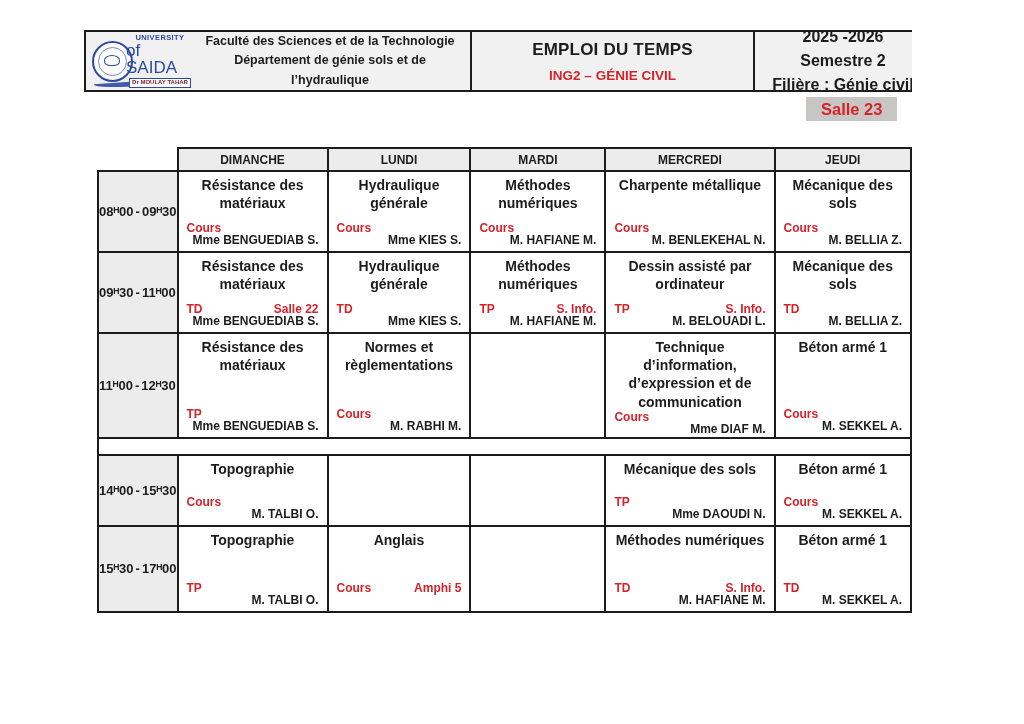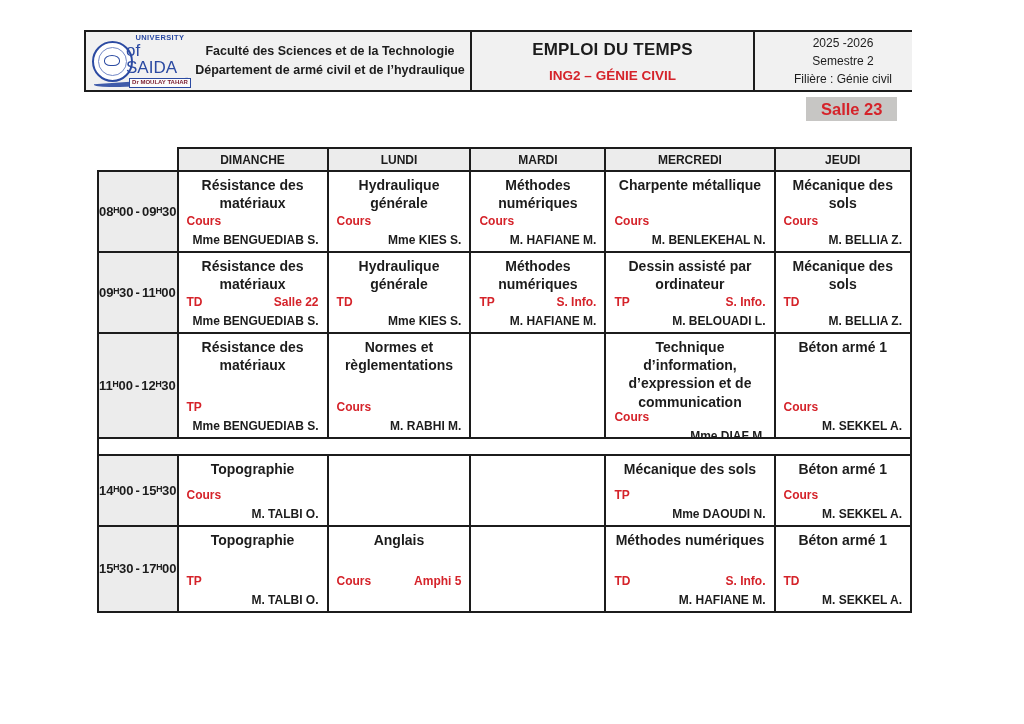--- a/index.html
+++ b/index.html
@@ -21,21 +21,21 @@
     border:2px solid var(--ink);background:var(--headbg);
     display:flex;box-sizing:border-box;
   }
   .hcell{box-sizing:border-box;height:100%;display:flex;flex-direction:column;justify-content:center;}
   .hc-left{width:384px;flex-direction:row;align-items:center;padding-left:6px;}
   .hc-mid{width:283px;border-left:2px solid var(--ink);text-align:center;}
   .hc-right{flex:1;border-left:2px solid var(--ink);text-align:center;}
   .fac-lines{flex:1;text-align:center;font-weight:bold;font-size:12.5px;line-height:1.55;padding-right:4px;}
   .h-title{font-weight:bold;font-size:17px;letter-spacing:.2px;}
   .h-sub{font-weight:bold;font-size:13.5px;color:var(--red);margin-top:8px;}
-  .h-right-line{font-weight:normal;font-size:12px;line-height:1.5;}
+  .h-right-line{font-weight:bold;font-size:16px;line-height:1.5;}
 
   
   .logo{width:102px;flex:none;display:flex;align-items:center;position:relative;height:100%;}
   .logo-emblem{width:37px;height:37px;border-radius:50%;border:2px solid var(--blue);background:#fff;position:relative;flex:none;}
   .logo-emblem::before{content:"";position:absolute;inset:4px;border:1px solid #7388c6;border-radius:50%;}
   .logo-emblem::after{content:"";position:absolute;left:10px;top:12px;width:14px;height:9px;border:1px solid var(--blue);border-radius:50% 50% 40% 40%;}
   .logo-text{margin-left:-7px;position:relative;z-index:2;display:flex;flex-direction:column;align-items:center;}
   .logo-l1{font-size:7.5px;font-weight:bold;color:var(--blue);letter-spacing:.4px;line-height:1;}
   .logo-l2{font-size:17px;font-weight:normal;color:var(--blue);line-height:1.05;}
   .logo-l3{font-size:6px;font-weight:bold;color:#7d2033;border:1px solid var(--blue);background:#fcfcfc;padding:0 2px;margin-top:1px;line-height:1.3;white-space:nowrap;}
@@ -53,21 +53,21 @@
   .tt td{border:2px solid var(--ink);padding:0;vertical-align:top;overflow:hidden;}
   td.ghost{border:none;background:transparent;}
   td.day-h{background:var(--cellbg);text-align:center;font-weight:bold;font-size:12px;vertical-align:middle;height:21px;}
   td.time-c{background:var(--cellbg);text-align:center;font-weight:bold;font-size:13px;vertical-align:middle;}
   .time-in{display:flex;flex-direction:row;gap:2px;line-height:1.2;}
   td.break-c{height:15px;background:#fff;}
 
   .course{box-sizing:border-box;display:flex;flex-direction:column;padding:4px 8px 3px;height:100%;}
   .c-title{flex:1;text-align:center;font-weight:bold;font-size:14px;line-height:1.3;}
   .c-mid{display:flex;justify-content:space-between;color:var(--red);font-weight:bold;font-size:12px;line-height:1;}
-  .c-teacher{text-align:right;font-weight:bold;font-size:12px;margin-top:7px;min-height:14px;line-height:1.1;}
+  .c-teacher{text-align:right;font-weight:bold;font-size:12px;min-height:14px;line-height:1.1;}
   tr.rA .course{height:79px;}
   tr.rB .course{height:79px;}
   tr.rC .course{height:103px;}
   tr.rD .course{height:69px;}
   tr.rE .course{height:84px;}
 </style>
 </head>
 <body>
 
 <div class="page">
@@ -78,21 +78,21 @@
         <div class="logo-emblem"></div>
         <div class="logo-text">
           <span class="logo-l1">UNIVERSITY</span>
           <span class="logo-l2">of SAIDA</span>
           <span class="logo-l3">Dr MOULAY TAHAR</span>
         </div>
         <div class="logo-wave"></div>
       </div>
       <div class="fac-lines">
         <div>Faculté des Sciences et de la Technologie</div>
-        <div>Département de armé civil et de l’hydraulique</div>
+        <div>Département de génie sols et de l’hydraulique</div>
       </div>
     </div>
     <div class="hcell hc-mid">
       <div class="h-title">EMPLOI DU TEMPS</div>
       <div class="h-sub">ING2 – GÉNIE CIVIL</div>
     </div>
     <div class="hcell hc-right">
       <div class="h-right-line">2025 -2026</div>
       <div class="h-right-line">Semestre 2</div>
       <div class="h-right-line">Filière : Génie civil</div>

